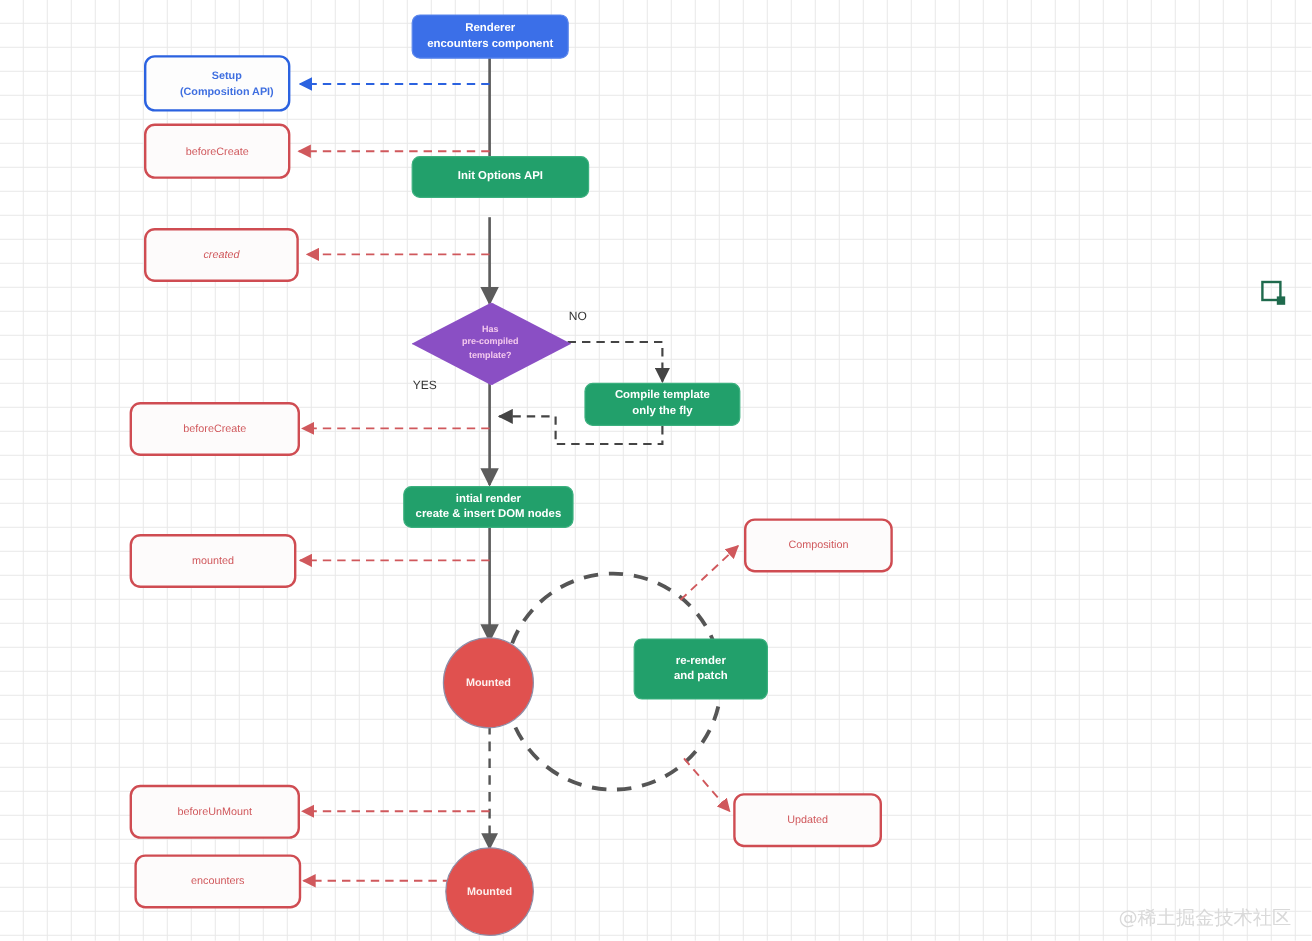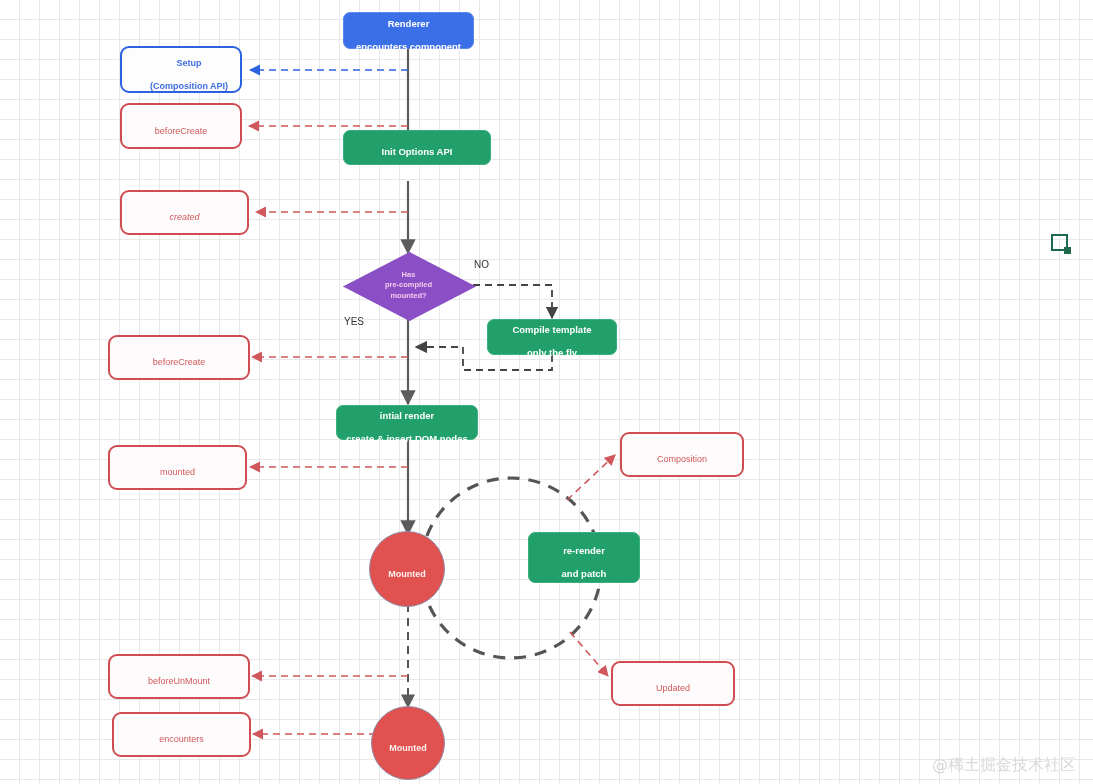--- a/index.html
+++ b/index.html
@@ -33,21 +33,21 @@
   .node {
     position: absolute;
     box-sizing: border-box;
     display: flex;
     flex-direction: column;
     align-items: center;
     justify-content: center;
     text-align: center;
     line-height: 1.35;
   }
-  .node .ln { display: block; white-space: nowrap; margin-top: 10px; }
+  .node .ln { display: block; white-space: nowrap; }
 
   .n-blue {
     background: #3b6fe8;
     border: 1px solid #5b86ec;
     border-radius: 7px;
     color: #ffffff;
     font-size: 9.5px;
     font-weight: bold;
   }
   .n-blue-outline {
@@ -214,21 +214,21 @@
 
   <div class="node n-red-outline" style="left:120px; top:190px; width:129px; height:45px;font-style:italic;">
     <span class="ln">created</span>
   </div>
 
   <div class="n-diamond-wrap" style="left:343px; top:252px; width:131px; height:67px;">
     <div class="n-diamond-shape"></div>
     <div class="n-diamond-label">
       <span class="ln">Has</span>
       <span class="ln">pre-compiled</span>
-      <span class="ln">mounted?</span>
+      <span class="ln">template?</span>
     </div>
   </div>
 
   <div class="edge-label" style="left:474px; top:259px;">NO</div>
   <div class="edge-label" style="left:344px; top:316px;">YES</div>
 
   <div class="node n-green" style="left:487px; top:319px; width:130px; height:36px;">
     <span class="ln">Compile template</span>
     <span class="ln">only the fly</span>
   </div>

